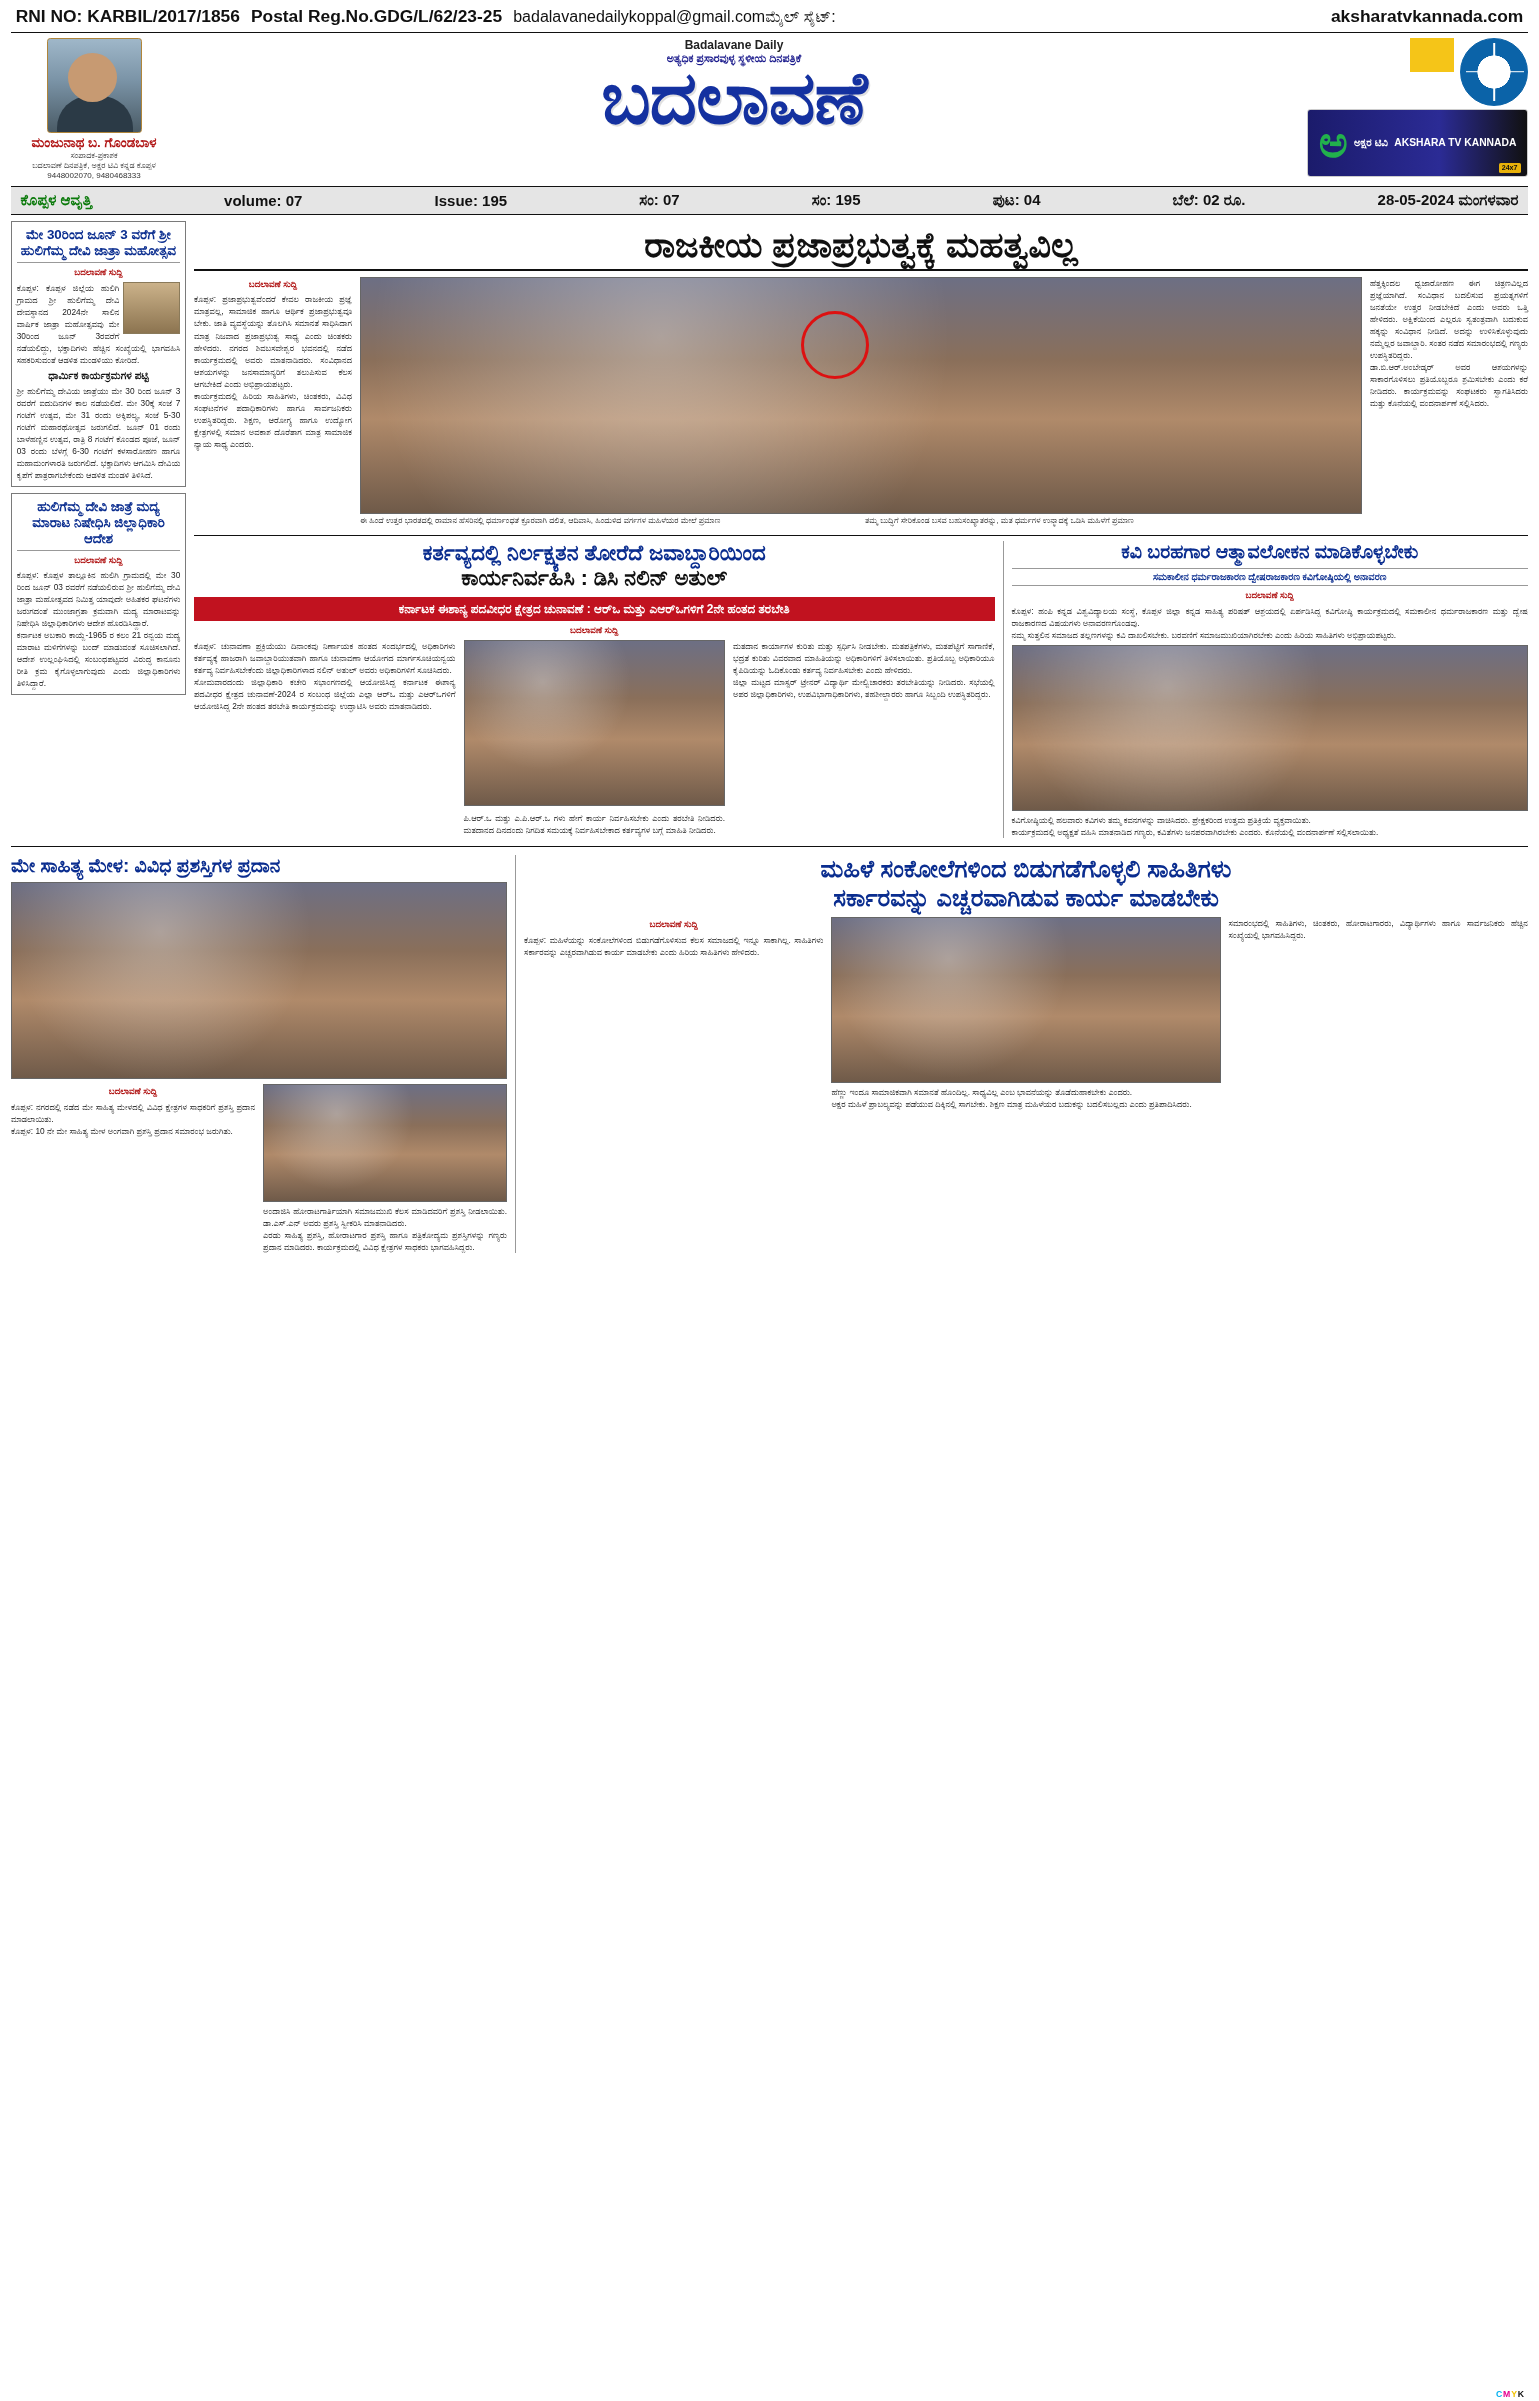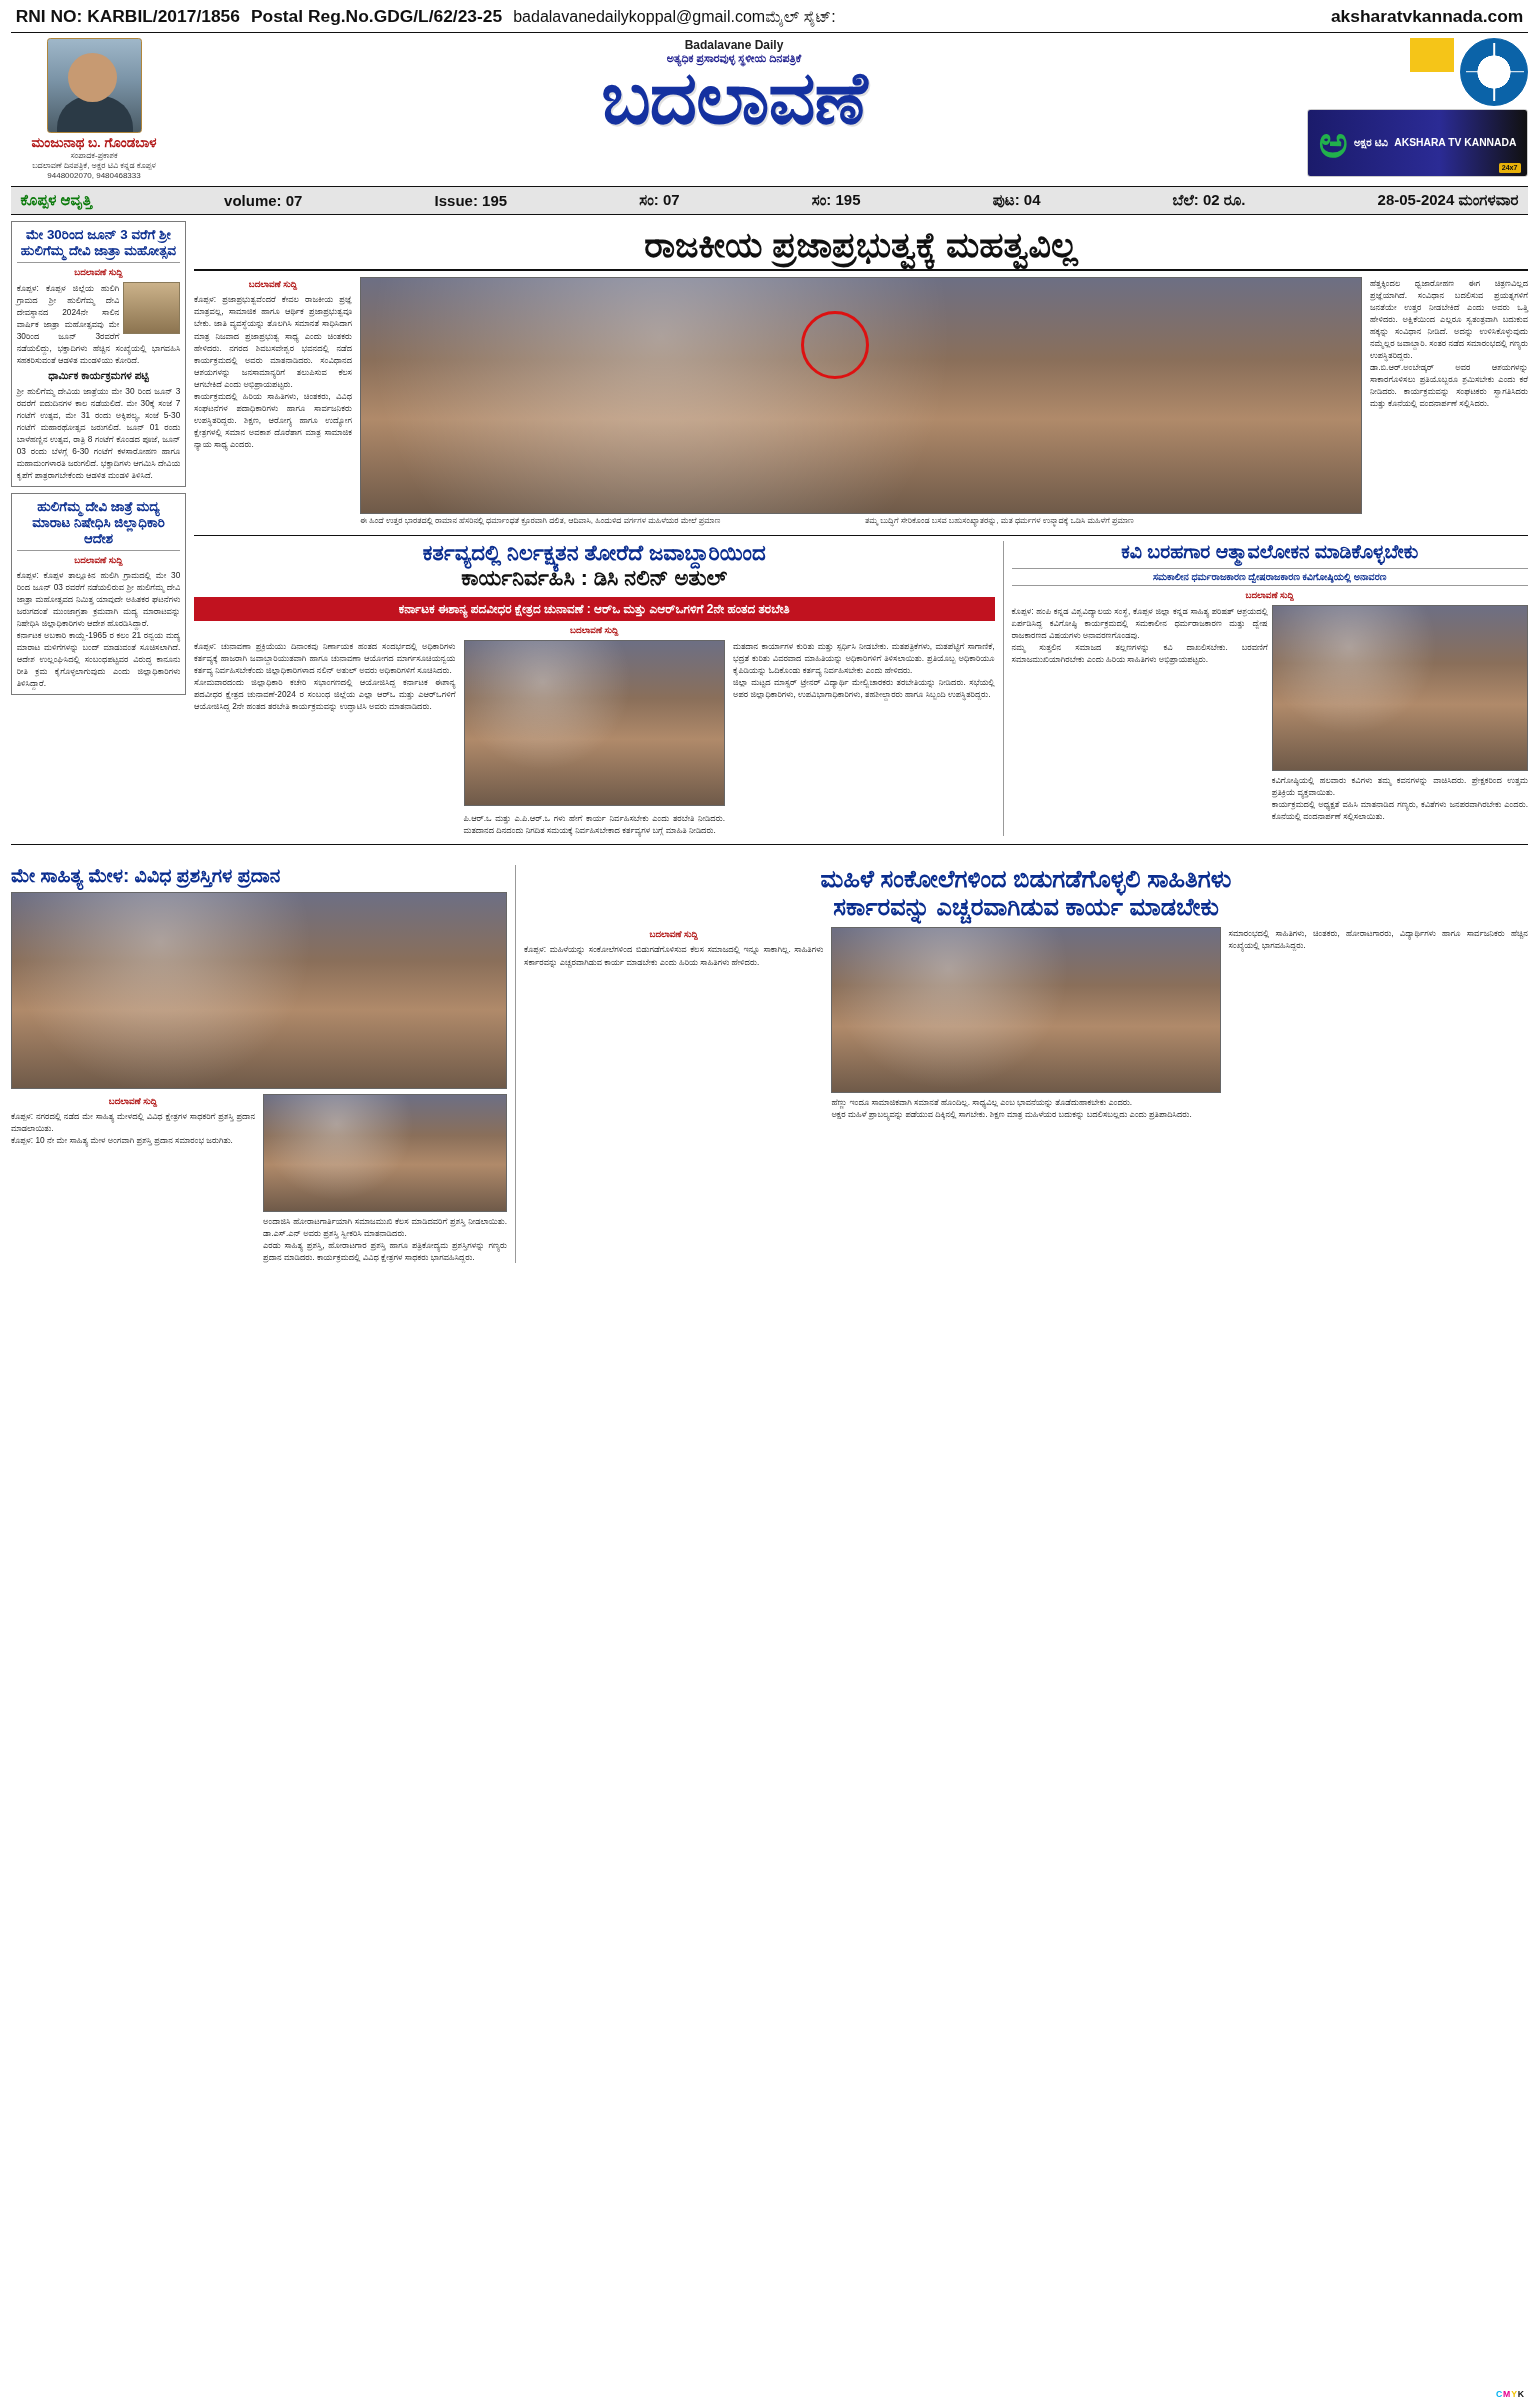--- a/index.html
+++ b/index.html
@@ -131,21 +131,21 @@
   .redbar {
     background:#c1121f; color:#fff; text-align:center; font-weight:bold;
     font-size:12px; padding:4px 4.7px; line-height:1.35; margin:4.7px 0;
   }
   .band-right-head {
     text-align:center; font-size:19px; font-weight:bold; color:#0a2d8f; line-height:1.2;
   }
   .blue-sub { text-align:center; font-size:9.5px; font-weight:bold; color:#0a2d8f; border-top:0.8px solid #999; border-bottom:0.8px solid #999; padding:2.4px 0; margin:4px 0; }
 
   
-  .bottom { display:flex; gap:8px; margin-top:8px; border-top:1.6px solid #111; padding-top:20px; }
+  .bottom { display:flex; gap:8px; margin-top:8px; border-top:1.6px solid #111; padding-top:8px; }
   .bl { width:505px; border-right:0.8px solid #999; padding-right:8px; }
   .br { flex:1; }
   .bl-head { font-size:19px; font-weight:bold; color:#0a2d8f; line-height:1.2; }
   .br-head { font-size:24px; font-weight:bold; color:#0a2d8f; line-height:1.2; text-align:center; }
 
   .cmyk { position:absolute; right:14.2px; bottom:1.6px; font-size:8.7px; font-weight:bold; letter-spacing:0.8px; }
   .cmyk span:nth-child(1){color:#00b0f0;} .cmyk span:nth-child(2){color:#e5008f;}
   .cmyk span:nth-child(3){color:#f2c200;} .cmyk span:nth-child(4){color:#111;}
 </style>
 </head>
@@ -274,21 +274,21 @@
               <div class="body-text">ಮತದಾನ ಕಾರ್ಯಾಗಳ ಕುರಿತು ಮತ್ತು ಸ್ಪರ್ಧಿಸಿ ನೀಡಬೇಕು. ಮತಪತ್ರಿಕೆಗಳು, ಮತಪೆಟ್ಟಿಗೆ ಸಾಗಾಣಿಕೆ, ಭದ್ರತೆ ಕುರಿತು ವಿವರವಾದ ಮಾಹಿತಿಯನ್ನು ಅಧಿಕಾರಿಗಳಿಗೆ ತಿಳಿಸಲಾಯಿತು. ಪ್ರತಿಯೊಬ್ಬ ಅಧಿಕಾರಿಯೂ ಕೈಪಿಡಿಯನ್ನು ಓದಿಕೊಂಡು ಕರ್ತವ್ಯ ನಿರ್ವಹಿಸಬೇಕು ಎಂದು ಹೇಳಿದರು.</div>
               <div class="body-text">ಜಿಲ್ಲಾ ಮಟ್ಟದ ಮಾಸ್ಟರ್ ಟ್ರೇನರ್ ವಿದ್ಯಾರ್ಥಿ ಮೇಲ್ವಿಚಾರಕರು ತರಬೇತಿಯನ್ನು ನೀಡಿದರು. ಸಭೆಯಲ್ಲಿ ಅಪರ ಜಿಲ್ಲಾಧಿಕಾರಿಗಳು, ಉಪವಿಭಾಗಾಧಿಕಾರಿಗಳು, ತಹಶೀಲ್ದಾರರು ಹಾಗೂ ಸಿಬ್ಬಂದಿ ಉಪಸ್ಥಿತರಿದ್ದರು.</div>
             </div>
           </div>
         </div>
 
         <div class="band-right">
           <div class="band-right-head">ಕವಿ ಬರಹಗಾರ ಆತ್ಮಾವಲೋಕನ ಮಾಡಿಕೊಳ್ಳಬೇಕು</div>
           <div class="blue-sub">ಸಮಕಾಲೀನ ಧರ್ಮರಾಜಕಾರಣ ದ್ವೇಷರಾಜಕಾರಣ ಕವಿಗೋಷ್ಠಿಯಲ್ಲಿ ಅನಾವರಣ</div>
           <div class="credit">ಬದಲಾವಣೆ ಸುದ್ದಿ</div>
-          <div style="display:flex; gap:4px;">
+          <div style="display:flex; gap:4px;flex-direction:column;">
             <div style="flex:1;">
               <div class="body-text">ಕೊಪ್ಪಳ: ಹಂಪಿ ಕನ್ನಡ ವಿಶ್ವವಿದ್ಯಾಲಯ ಸಂಸ್ಥೆ, ಕೊಪ್ಪಳ ಜಿಲ್ಲಾ ಕನ್ನಡ ಸಾಹಿತ್ಯ ಪರಿಷತ್ ಆಶ್ರಯದಲ್ಲಿ ಏರ್ಪಡಿಸಿದ್ದ ಕವಿಗೋಷ್ಠಿ ಕಾರ್ಯಕ್ರಮದಲ್ಲಿ ಸಮಕಾಲೀನ ಧರ್ಮರಾಜಕಾರಣ ಮತ್ತು ದ್ವೇಷ ರಾಜಕಾರಣದ ವಿಷಯಗಳು ಅನಾವರಣಗೊಂಡವು.</div>
               <div class="body-text">ನಮ್ಮ ಸುತ್ತಲಿನ ಸಮಾಜದ ತಲ್ಲಣಗಳನ್ನು ಕವಿ ದಾಖಲಿಸಬೇಕು. ಬರವಣಿಗೆ ಸಮಾಜಮುಖಿಯಾಗಿರಬೇಕು ಎಂದು ಹಿರಿಯ ಸಾಹಿತಿಗಳು ಅಭಿಪ್ರಾಯಪಟ್ಟರು.</div>
             </div>
             <div style="flex:1;">
               <div class="photo h-med"></div>
               <div class="body-text" style="margin-top:3.2px;">ಕವಿಗೋಷ್ಠಿಯಲ್ಲಿ ಹಲವಾರು ಕವಿಗಳು ತಮ್ಮ ಕವನಗಳನ್ನು ವಾಚಿಸಿದರು. ಪ್ರೇಕ್ಷಕರಿಂದ ಉತ್ತಮ ಪ್ರತಿಕ್ರಿಯೆ ವ್ಯಕ್ತವಾಯಿತು.</div>
               <div class="body-text">ಕಾರ್ಯಕ್ರಮದಲ್ಲಿ ಅಧ್ಯಕ್ಷತೆ ವಹಿಸಿ ಮಾತನಾಡಿದ ಗಣ್ಯರು, ಕವಿತೆಗಳು ಜನಪರವಾಗಿರಬೇಕು ಎಂದರು. ಕೊನೆಯಲ್ಲಿ ವಂದನಾರ್ಪಣೆ ಸಲ್ಲಿಸಲಾಯಿತು.</div>
             </div>
           </div>

